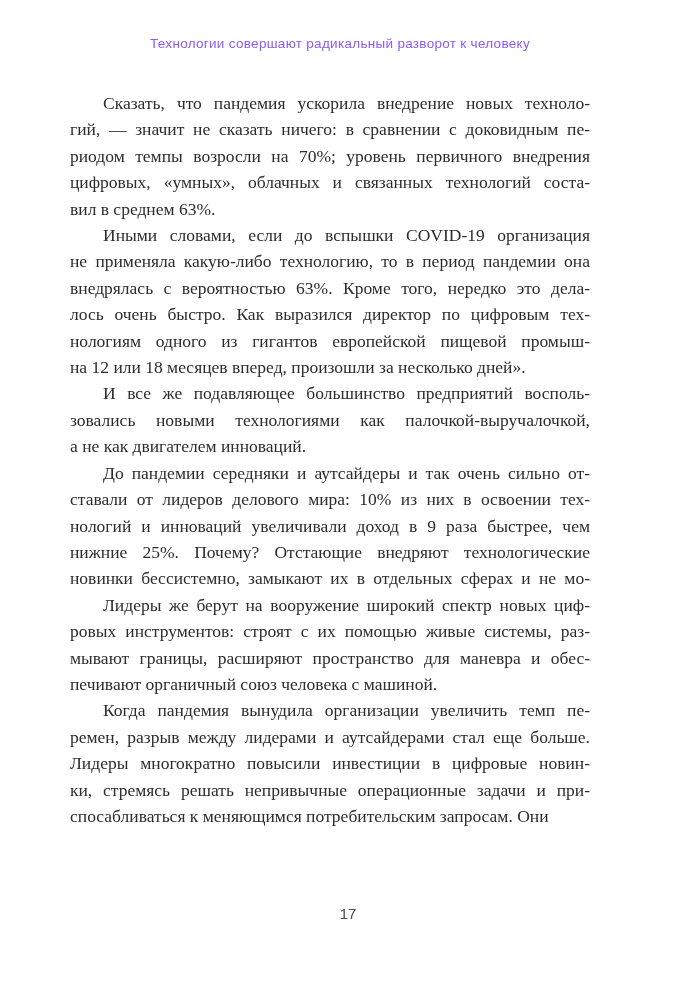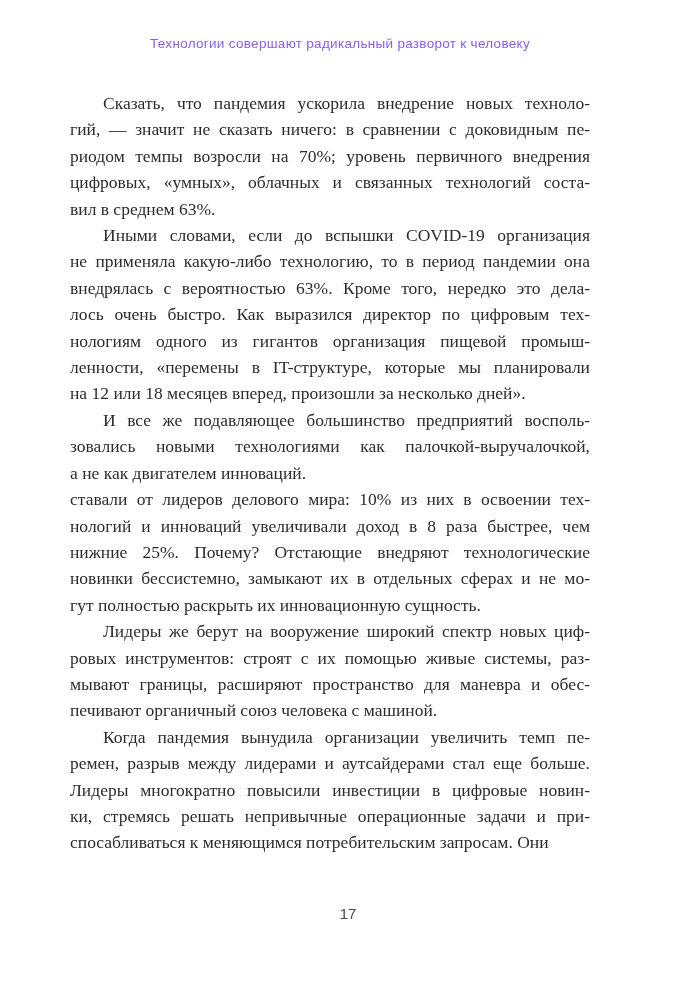--- a/index.html
+++ b/index.html
@@ -74,35 +74,34 @@
       <span class="line">гий, — значит не сказать ничего: в сравнении с доковидным пе-</span>
       <span class="line">риодом темпы возросли на 70%; уровень первичного внедрения</span>
       <span class="line">цифровых, «умных», облачных и связанных технологий соста-</span>
       <span class="line last">вил в среднем 63%.</span>
     </p>
     <p class="para">
       <span class="line first">Иными словами, если до вспышки COVID-19 организация</span>
       <span class="line">не применяла какую-либо технологию, то в период пандемии она</span>
       <span class="line">внедрялась с вероятностью 63%. Кроме того, нередко это дела-</span>
       <span class="line">лось очень быстро. Как выразился директор по цифровым тех-</span>
-      <span class="line">нологиям одного из гигантов организация пищевой промыш-</span>
-      <span class="line">ленности, «перемены в IT-структуре, которые мы планировали</span>
+      <span class="line">нологиям одного из гигантов европейской пищевой промыш-</span>
       <span class="line last">на 12 или 18 месяцев вперед, произошли за несколько дней».</span>
     </p>
     <p class="para">
       <span class="line first">И все же подавляющее большинство предприятий восполь-</span>
       <span class="line">зовались новыми технологиями как палочкой-выручалочкой,</span>
       <span class="line last">а не как двигателем инноваций.</span>
     </p>
     <p class="para">
+      <span class="line first">До пандемии середняки и аутсайдеры и так очень сильно от-</span>
       <span class="line">ставали от лидеров делового мира: 10% из них в освоении тех-</span>
-      <span class="line">нологий и инноваций увеличивали доход в 8 раза быстрее, чем</span>
+      <span class="line">нологий и инноваций увеличивали доход в 9 раза быстрее, чем</span>
       <span class="line">нижние 25%. Почему? Отстающие внедряют технологические</span>
       <span class="line">новинки бессистемно, замыкают их в отдельных сферах и не мо-</span>
-      <span class="line last">гут полностью раскрыть их инновационную сущность.</span>
     </p>
     <p class="para">
       <span class="line first">Лидеры же берут на вооружение широкий спектр новых циф-</span>
       <span class="line">ровых инструментов: строят с их помощью живые системы, раз-</span>
       <span class="line">мывают границы, расширяют пространство для маневра и обес-</span>
       <span class="line last">печивают органичный союз человека с машиной.</span>
     </p>
     <p class="para">
       <span class="line first">Когда пандемия вынудила организации увеличить темп пе-</span>
       <span class="line">ремен, разрыв между лидерами и аутсайдерами стал еще больше.</span>

